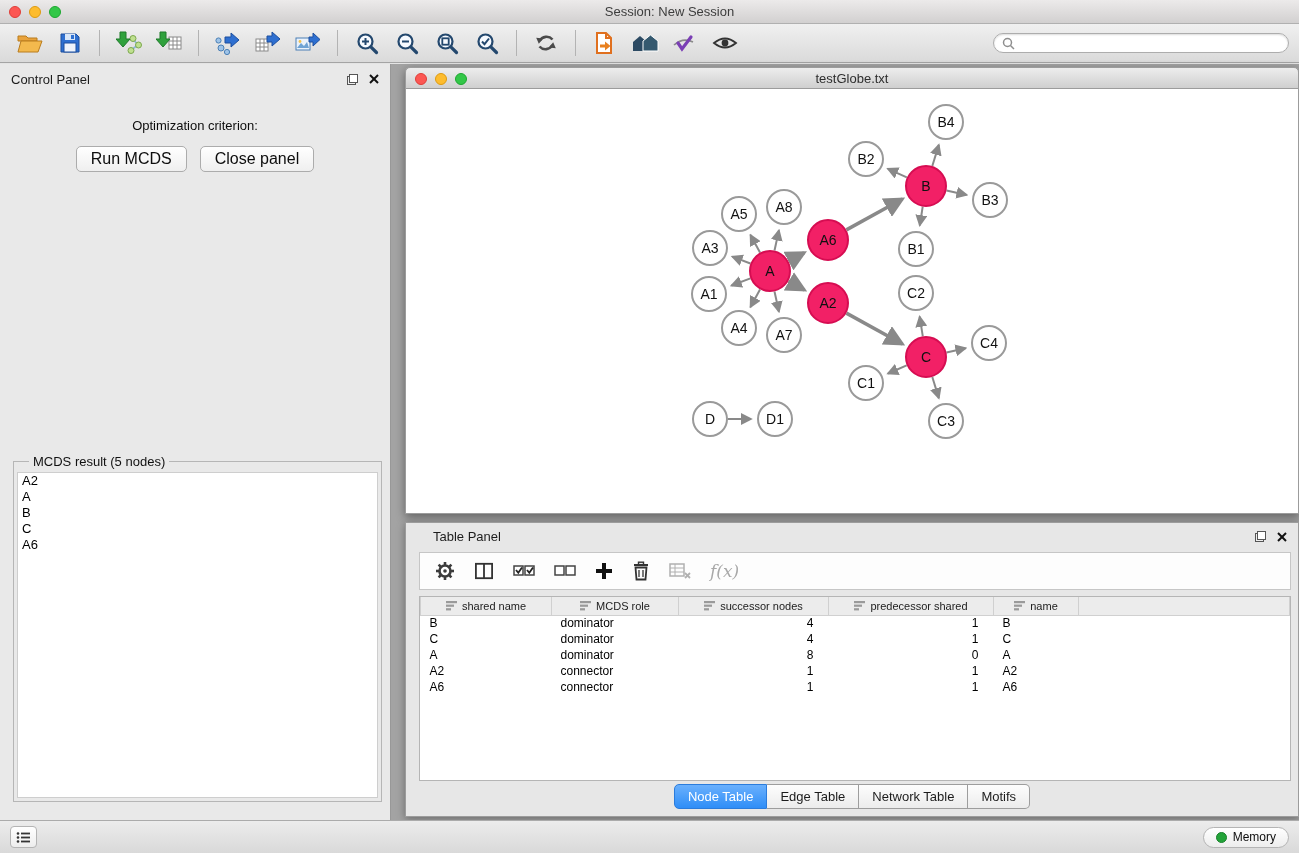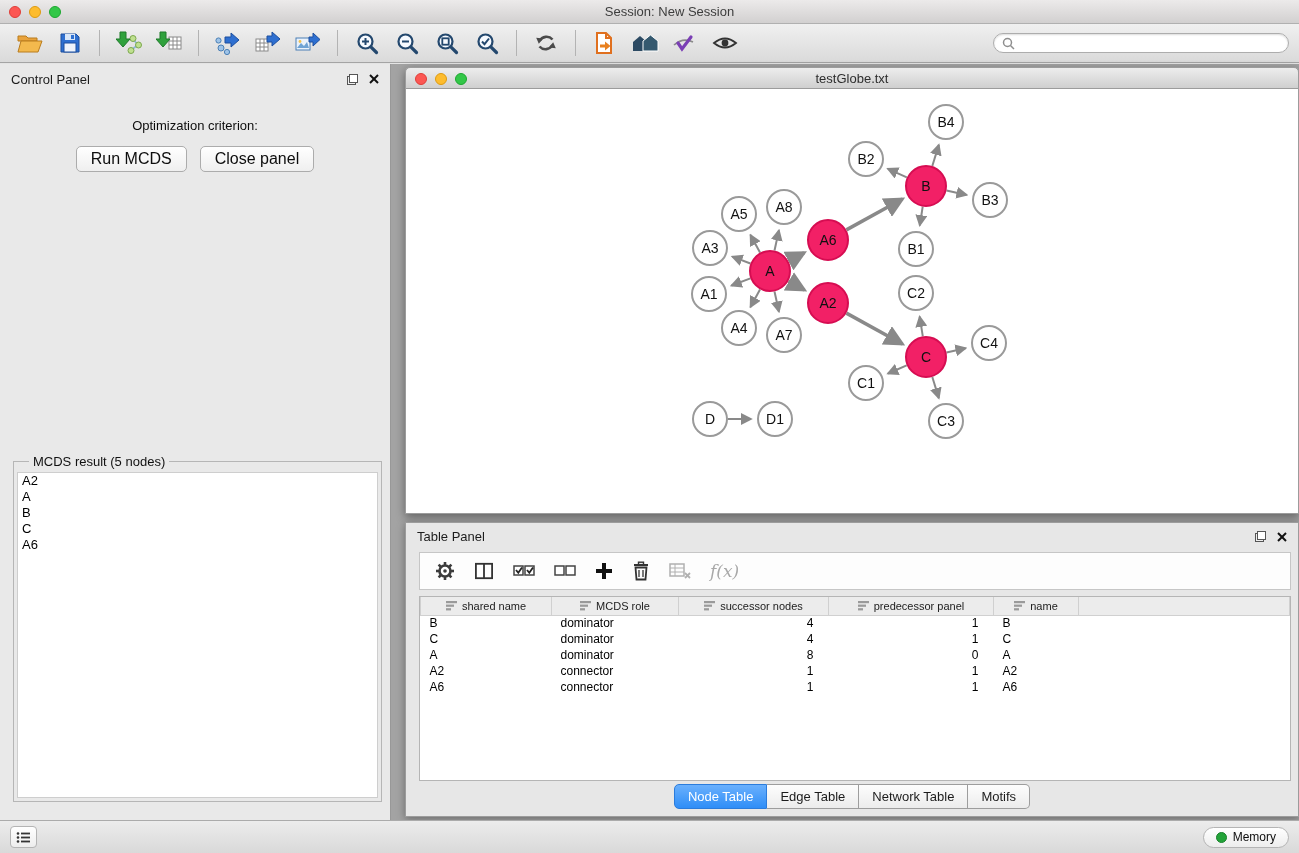--- a/index.html
+++ b/index.html
@@ -73,21 +73,21 @@
                   border-radius:5px 5px 0 0; display:flex; align-items:center; position:relative; }
   .net-titlebar .lights { top:5px; }
   .net-titlebar .wtitle { flex:1; text-align:center; font-size:13px; color:#2e2e2e; }
   .net-content { position:absolute; top:22px; left:0; right:0; bottom:0; background:#fff;
                  border:1px solid #9c9c9c; border-top:none; }
   .net-content svg { width:100%; height:100%; display:block; }
 
   
   .table-panel { position:absolute; left:14px; right:0; top:458px; bottom:3px; background:#e7e7e7;
                  border:1px solid #9c9c9c; box-shadow:0 2px 8px rgba(0,0,0,.35); }
-  .table-panel .panel-header { height:27px; }
+  .table-panel .panel-header { height:27px;margin-left:16px; }
   .tp-toolbar { position:absolute; left:13px; right:7px; top:29px; height:38px; background:#fdfdfd;
                 border:1px solid #c6c6c6; display:flex; align-items:center; gap:19px; padding-left:15px; }
   .fx { font-family:"DejaVu Serif", serif; font-style:italic; font-size:17px; color:#a8a8a8; }
   .tp-table-wrap { position:absolute; left:13px; right:7px; top:73px; bottom:35px; background:#fff;
                    border:1px solid #b5b5b5; overflow:hidden; }
   table { border-collapse:collapse; width:100%; table-layout:fixed; }
   thead th { height:18px; background:#ececec; border:1px solid #d0d0d0; border-top:none;
              font-size:11px; font-weight:normal; color:#1c1c1c; padding:0; }
   .th-inner { display:flex; align-items:center; justify-content:center; gap:5px; }
   tbody td { font-size:12px; height:16px; padding:0 9px; color:#000; white-space:nowrap; overflow:hidden; }
@@ -542,21 +542,21 @@
                     <span>successor nodes</span>
                   </div>
                 </th>
                 <th>
                   <div class="th-inner">
                     <svg width="11" height="10" viewBox="0 0 11 10">
                       <rect x="0" y="0" width="11" height="2.2" fill="#9a9a9a"></rect>
                       <rect x="0" y="3.6" width="8" height="2.2" fill="#9a9a9a"></rect>
                       <rect x="0" y="7.2" width="5" height="2.2" fill="#9a9a9a"></rect>
                     </svg>
-                    <span>predecessor panel</span>
+                    <span>predecessor shared</span>
                   </div>
                 </th>
                 <th>
                   <div class="th-inner">
                     <svg width="11" height="10" viewBox="0 0 11 10">
                       <rect x="0" y="0" width="11" height="2.2" fill="#9a9a9a"></rect>
                       <rect x="0" y="3.6" width="8" height="2.2" fill="#9a9a9a"></rect>
                       <rect x="0" y="7.2" width="5" height="2.2" fill="#9a9a9a"></rect>
                     </svg>
                     <span>name</span>

